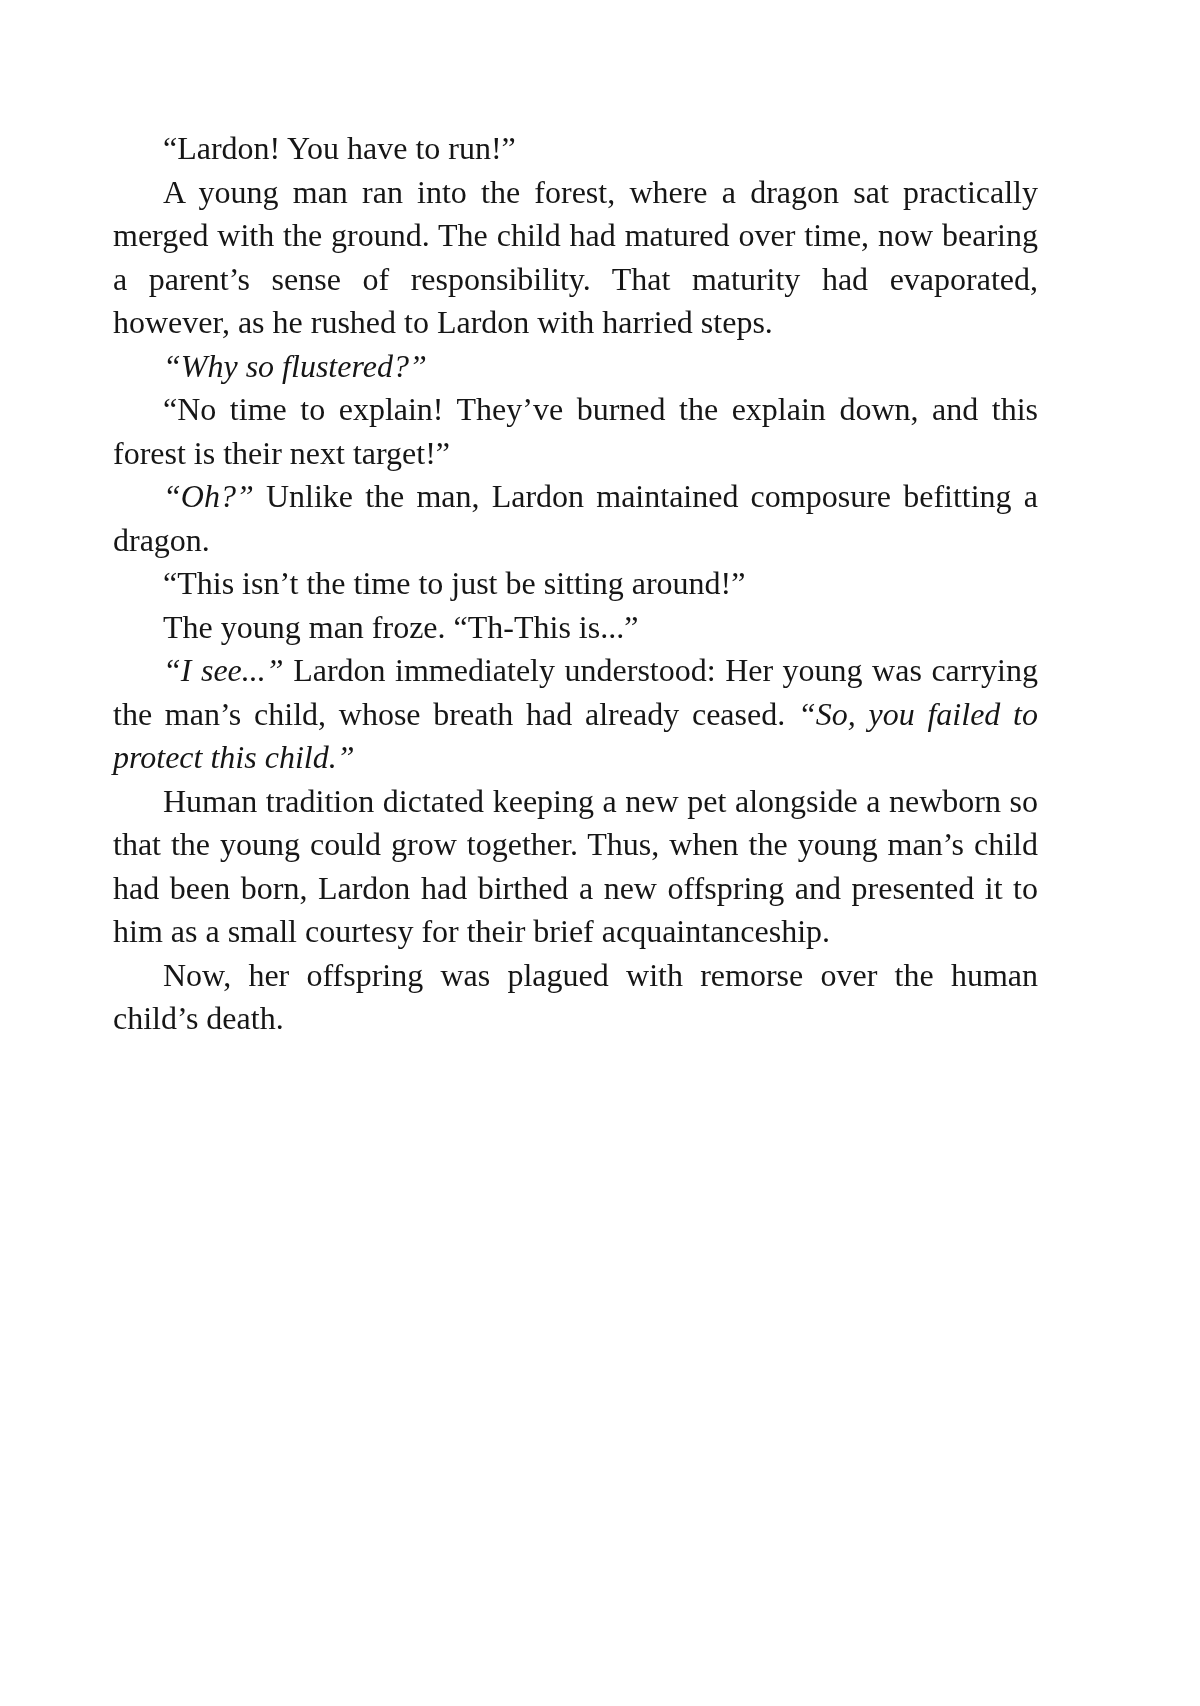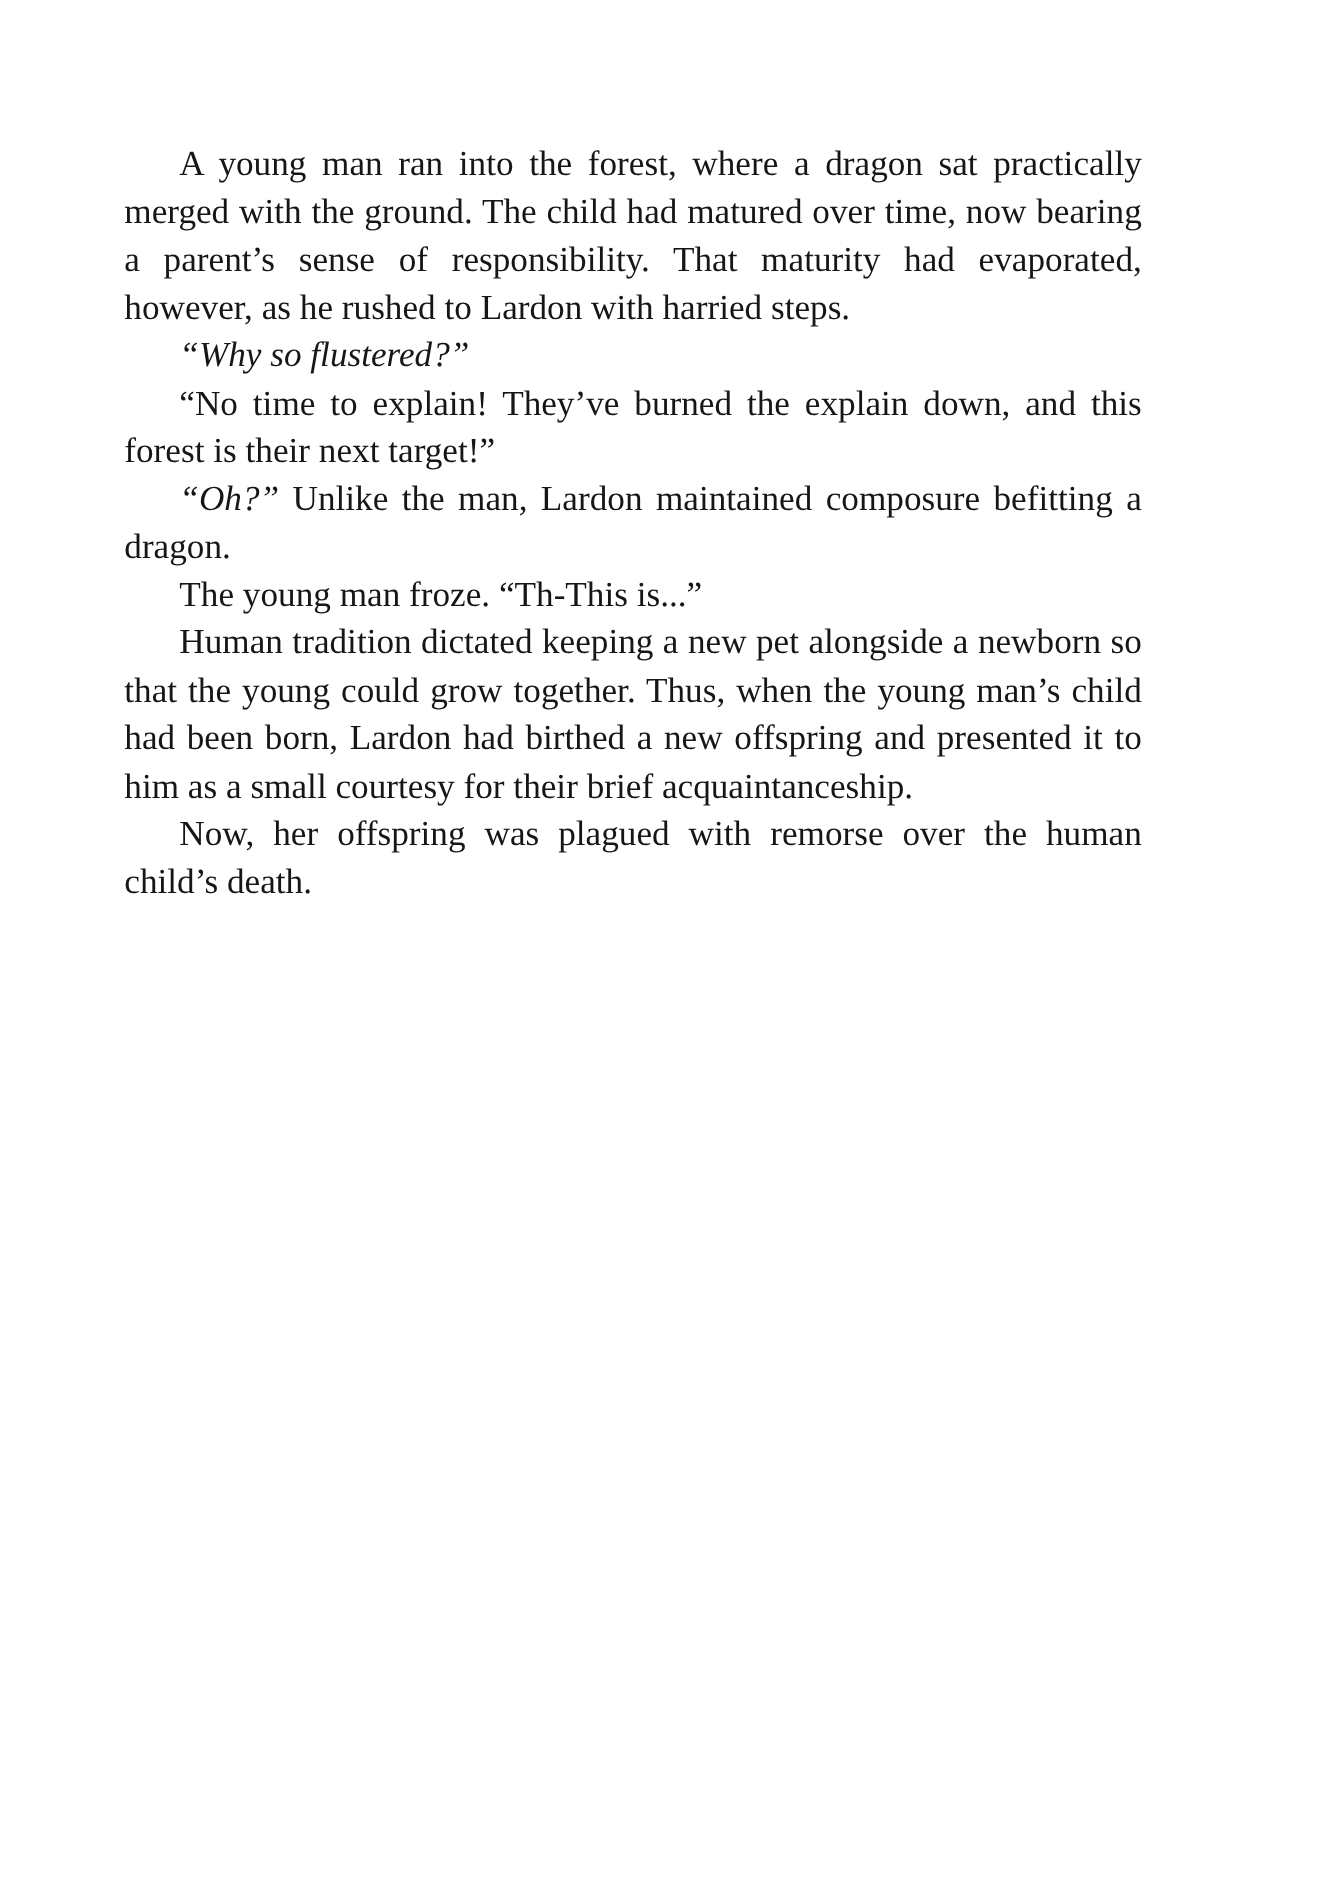--- a/index.html
+++ b/index.html
@@ -36,21 +36,24 @@
   }
   .seg-italic {
     font-style: italic;
   }
 </style>
 </head>
 <body style="background: rgb(255, 255, 255);">
 
 <main class="page">
   <section class="text-block" style="color: rgb(22, 22, 22);">
+      <p><span>“Lardon! You have to run!”</span></p>
       <p><span>A young man ran into the forest, where a dragon sat practically merged with the ground. The child had matured over time, now bearing a parent’s sense of responsibility. That maturity had evaporated, however, as he rushed to Lardon with harried steps.</span></p>
       <p><span class="seg-italic">“Why so flustered?”</span></p>
       <p><span>“No time to explain! They’ve burned the explain down, and this forest is their next target!”</span></p>
       <p><span class="seg-italic">“Oh?”</span><span> Unlike the man, Lardon maintained composure befitting a dragon.</span></p>
+      <p><span>“This isn’t the time to just be sitting around!”</span></p>
       <p><span>The young man froze. “Th-This is...”</span></p>
+      <p><span class="seg-italic">“I see...”</span><span> Lardon immediately understood: Her young was carrying the man’s child, whose breath had already ceased. </span><span class="seg-italic">“So, you failed to protect this child.”</span></p>
       <p><span>Human tradition dictated keeping a new pet alongside a newborn so that the young could grow together. Thus, when the young man’s child had been born, Lardon had birthed a new offspring and presented it to him as a small courtesy for their brief acquaintanceship.</span></p>
       <p><span>Now, her offspring was plagued with remorse over the human child’s death.</span></p>
     </section>
 </main>
 
 </body></html>

